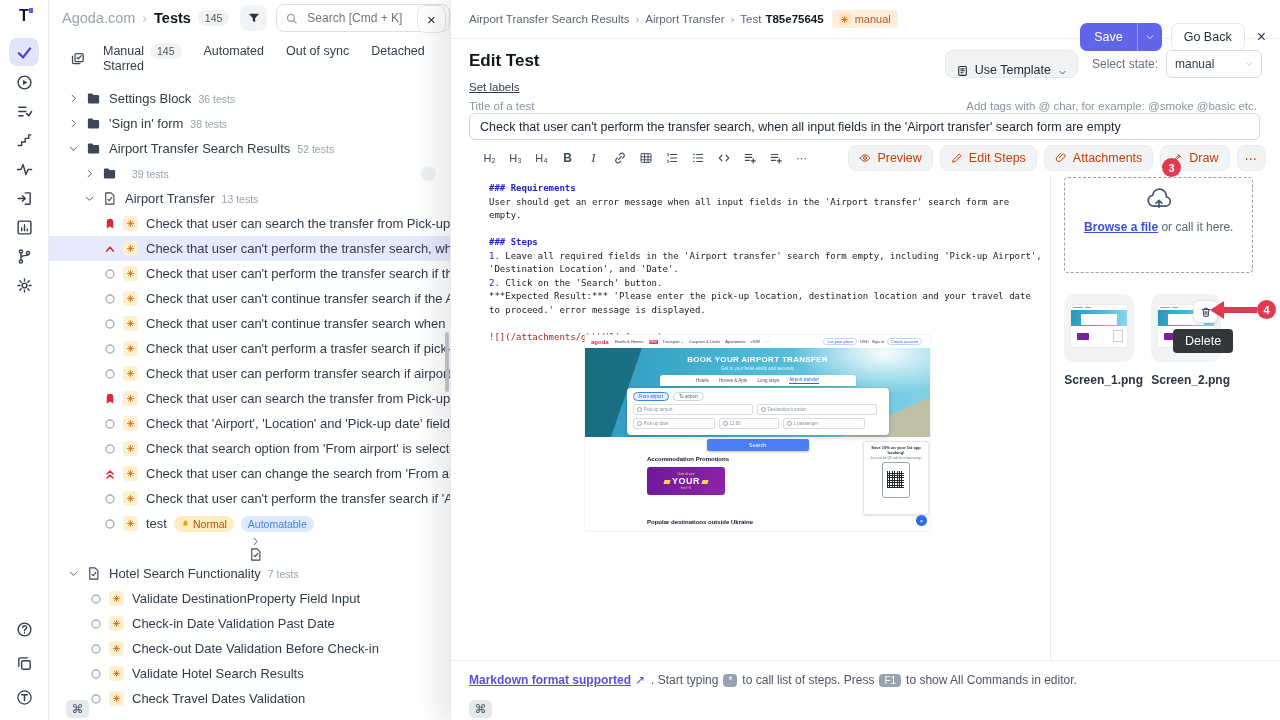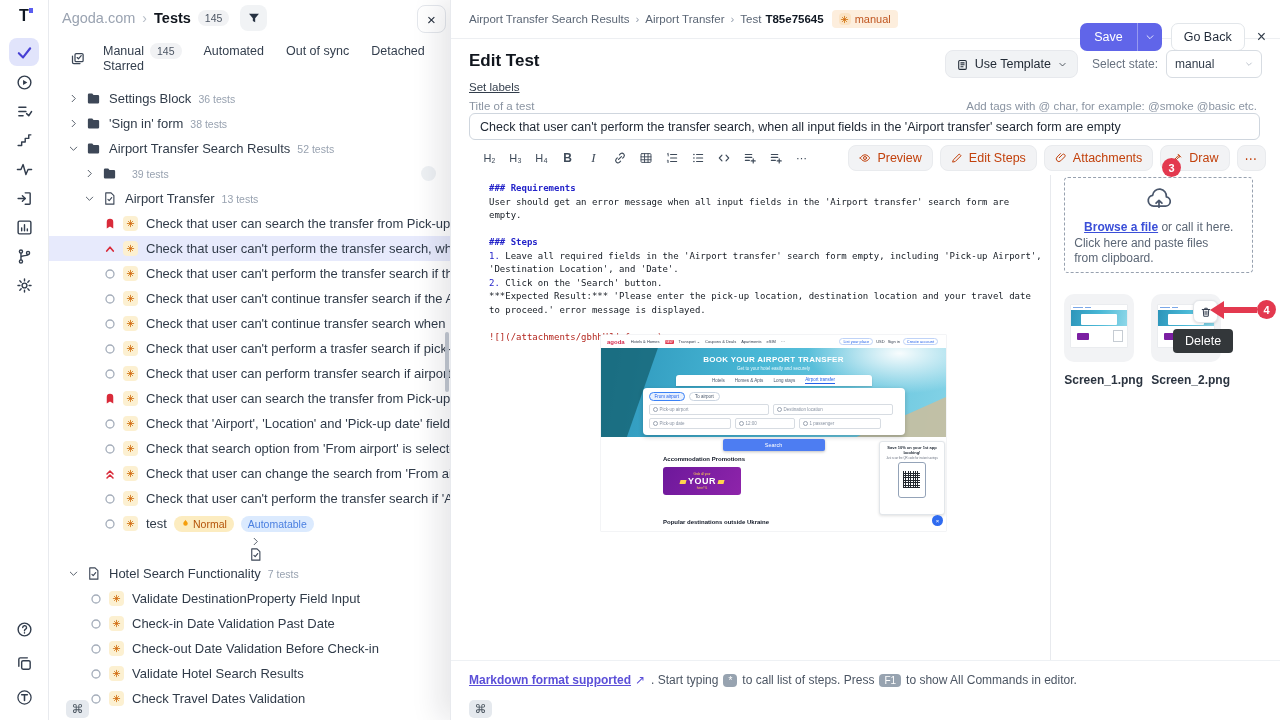--- a/index.html
+++ b/index.html
@@ -69,21 +69,21 @@
   .savebtn{display:flex;height:28px;border-radius:7px;overflow:hidden;}
   .savebtn .main{background:#6065e9;color:#fff;font-size:12.5px;display:flex;align-items:center;padding:0 14px;}
   .savebtn .dd{background:#6065e9;border-left:1px solid rgba(255,255,255,.35);width:24px;display:flex;align-items:center;justify-content:center;color:#fff;}
   .savebtn .dd svg{width:10px;height:10px;}
   .gobackbtn{height:26px;border:1px solid #e2e6ea;border-radius:7px;background:#fff;color:#1f2937;font-size:12.5px;
              display:flex;align-items:center;padding:0 12px;margin-left:9px;}
   .dclose{margin-left:12px;font-size:16px;color:#323c49;}
   
   .dtitle{position:absolute;left:18px;top:51px;font-size:17px;font-weight:bold;color:#10151d;}
   .dctr{position:absolute;top:50px;right:18px;display:flex;align-items:center;}
-  .utbtn{height:26px;background:#f1f3f5;border:1px solid #e7e9ed;border-radius:8px;display:flex;align-items:center;padding:0 10px;font-size:12.5px;color:#222b36;}
+  .utbtn{height:26px;background:#f1f3f5;border:1px solid #e7e9ed;border-radius:8px;display:flex;align-items:flex-end;padding:0 10px;font-size:12.5px;color:#222b36;}
   .utbtn svg{width:13px;height:13px;margin-right:6px;}
   .utbtn .cv{margin-left:7px;}
   .utbtn .cv svg{width:9px;height:9px;margin:0;}
   .sslabel{font-size:12px;color:#67717f;margin:0 8px 0 14px;}
   .ssel{height:26px;min-width:78px;border:1px solid #d7dce2;border-radius:6px;background:#fff;display:flex;align-items:center;
         justify-content:space-between;font-size:12px;color:#333e4c;padding:0 8px;}
   .ssel svg{width:8px;height:8px;color:#9aa3b1;}
   .setlabels{position:absolute;left:18px;top:81px;font-size:11.5px;color:#323d4b;text-decoration:underline;}
   .tlabel{position:absolute;left:18px;top:100px;font-size:11.5px;color:#8a94a2;}
   .thint{position:absolute;right:23px;top:100px;font-size:11.5px;color:#8a94a2;}
@@ -141,21 +141,21 @@
   .arrow-bar{position:absolute;left:772px;top:307px;width:34px;height:6px;background:#e3394f;z-index:50;}
   .arrow-head{position:absolute;left:759px;top:301px;width:0;height:0;border-top:9px solid transparent;border-bottom:9px solid transparent;
               border-right:14px solid #e3394f;z-index:50;}
   
   .dfooter{position:absolute;left:0;top:660px;width:100%;border-top:1px solid #eef1f4;}
   .fhint{margin:12px 0 0 18px;font-size:12px;color:#4b5563;display:flex;align-items:center;}
   .fhint a{color:#5b4fd8;font-weight:bold;text-decoration:underline;}
   .fhint .ext{color:#5b4fd8;margin:0 6px 0 4px;font-size:12px;}
   .key{background:#97a3b0;color:#fff;border-radius:4px;font-size:10px;padding:1px 5px;margin:0 5px;}
   
-  .agimg{position:absolute;left:150px;top:160px;width:345px;height:196px;background:#fff;overflow:hidden;
+  .agimg{position:absolute;left:134px;top:160px;width:345px;height:196px;background:#fff;overflow:hidden;
          font-family:"Liberation Sans",sans-serif;box-shadow:0 0 0 .5px #e7eaee;}
   .ag-top{height:13px;display:flex;align-items:center;background:#fff;font-size:4px;color:#374151;}
   .ag-logo{color:#d62e4f;font-weight:bold;font-size:6px;margin:0 6px 0 6px;}
   .ag-nav span{margin-right:5px;}
   .ag-new{background:#e23b50;color:#fff;font-size:3px;border-radius:1px;padding:0 1px;margin-right:1px;}
   .ag-right{margin-left:auto;display:flex;align-items:center;margin-right:5px;}
   .ag-right .pl{color:#2563eb;border:0.5px solid #bfd3f8;border-radius:5px;padding:0 3px;margin-right:3px;}
   .ag-right span{margin-right:3px;}
   .ag-hero{height:89px;background:linear-gradient(100deg,#2c95ba,#49b8d6 45%,#83d2e6);position:relative;}
   .ag-rock{position:absolute;left:0;top:0;bottom:0;width:30%;background:#14606f;opacity:.75;clip-path:polygon(0 0,55% 0,25% 100%,0 100%);}
@@ -309,20 +309,29 @@
     <span class="crumb-sep">›</span>
     <span class="crumb-cur">Tests</span>
     <span class="pill-count">145</span>
     <span class="filter-btn">
         <span id="funnel-ic">
           <svg viewBox="0 0 24 24">
             <path fill="#273242" d="M3.5 4.5h17L14 12.5v6.8l-4-2.2v-4.6z"></path>
           </svg>
         </span>
       </span>
+    <span class="searchbox">
+      <span id="mag-ic">
+          <svg viewBox="0 0 24 24" fill="none" stroke="currentColor" stroke-width="2" stroke-linecap="round" stroke-linejoin="round">
+            <circle cx="11" cy="11" r="6.3"></circle>
+            <line x1="15.6" y1="15.6" x2="20.5" y2="20.5"></line>
+          </svg>
+        </span>
+      <input placeholder="Search [Cmd + K]" style="">
+    </span>
   </div>
   <div class="xbtn">×</div>
   <div class="ltabs">
     <span class="ticon" id="copycheck-ic">
         <svg viewBox="0 0 24 24" fill="none" stroke="currentColor" stroke-width="2" stroke-linecap="round" stroke-linejoin="round">
           <rect x="8" y="4" width="13" height="13" rx="2"></rect>
           <path d="M16 20H6a2 2 0 0 1-2-2V8"></path>
           <polyline points="11.5 10.5 13.5 12.5 18 7.5"></polyline>
         </svg>
       </span>
@@ -970,21 +979,20 @@
     </div>
     <div class="rightcol">
       <div class="dropzone">
         <span class="cloud" id="cloud-ic">
             <svg viewBox="0 0 24 24" fill="none" stroke="currentColor" stroke-width="2" stroke-linecap="round" stroke-linejoin="round">
               <path d="M7 18.5a5 5 0 0 1-.9-9.9A6.3 6.3 0 0 1 18.8 10 4.3 4.3 0 0 1 17.5 18.5H7z" stroke-width="1.6"></path>
               <path d="M12 19.5v-6M9.3 15.8 12 13.2l2.7 2.6" stroke-width="1.6"></path>
             </svg>
           </span>
         <div class="dz1"><a>Browse a file</a><span> or call it here.</span></div>
-        <div class="dz2">Click here and paste files from clipboard.</div>
       </div>
       <div class="thumbs" id="thumbs">
           <div class="thumb">
             <div class="mini">
               <div class="bar">
                 <i></i>
                 <i style="width:6px"></i>
               </div>
               <div class="hero">
                 <div class="card"></div>

